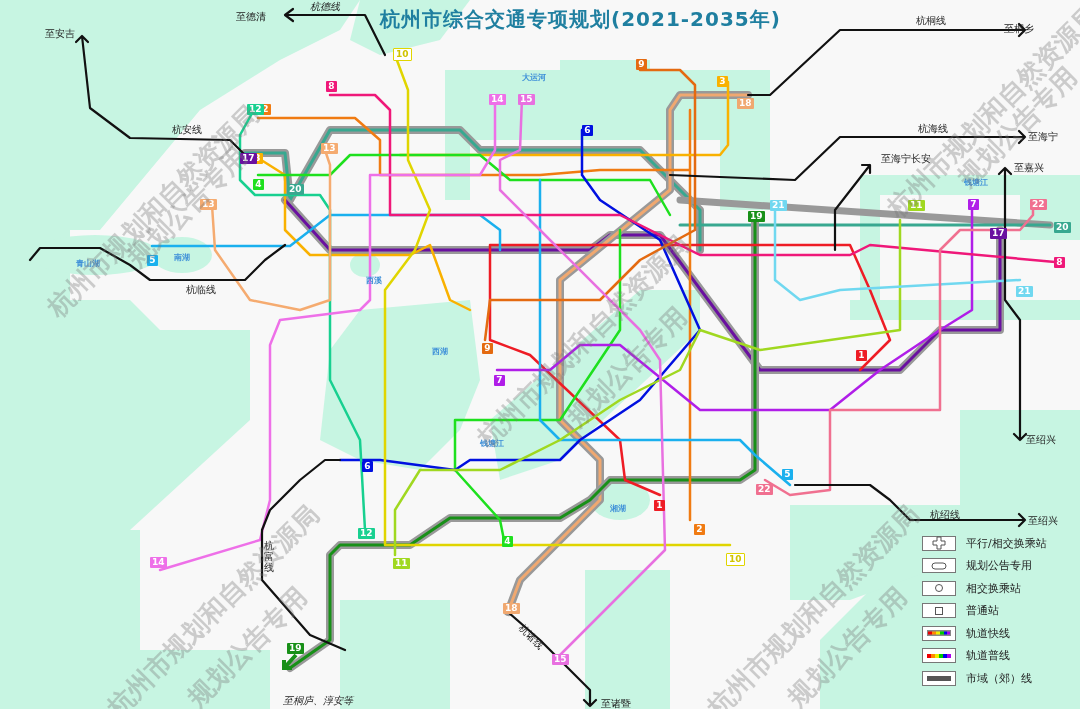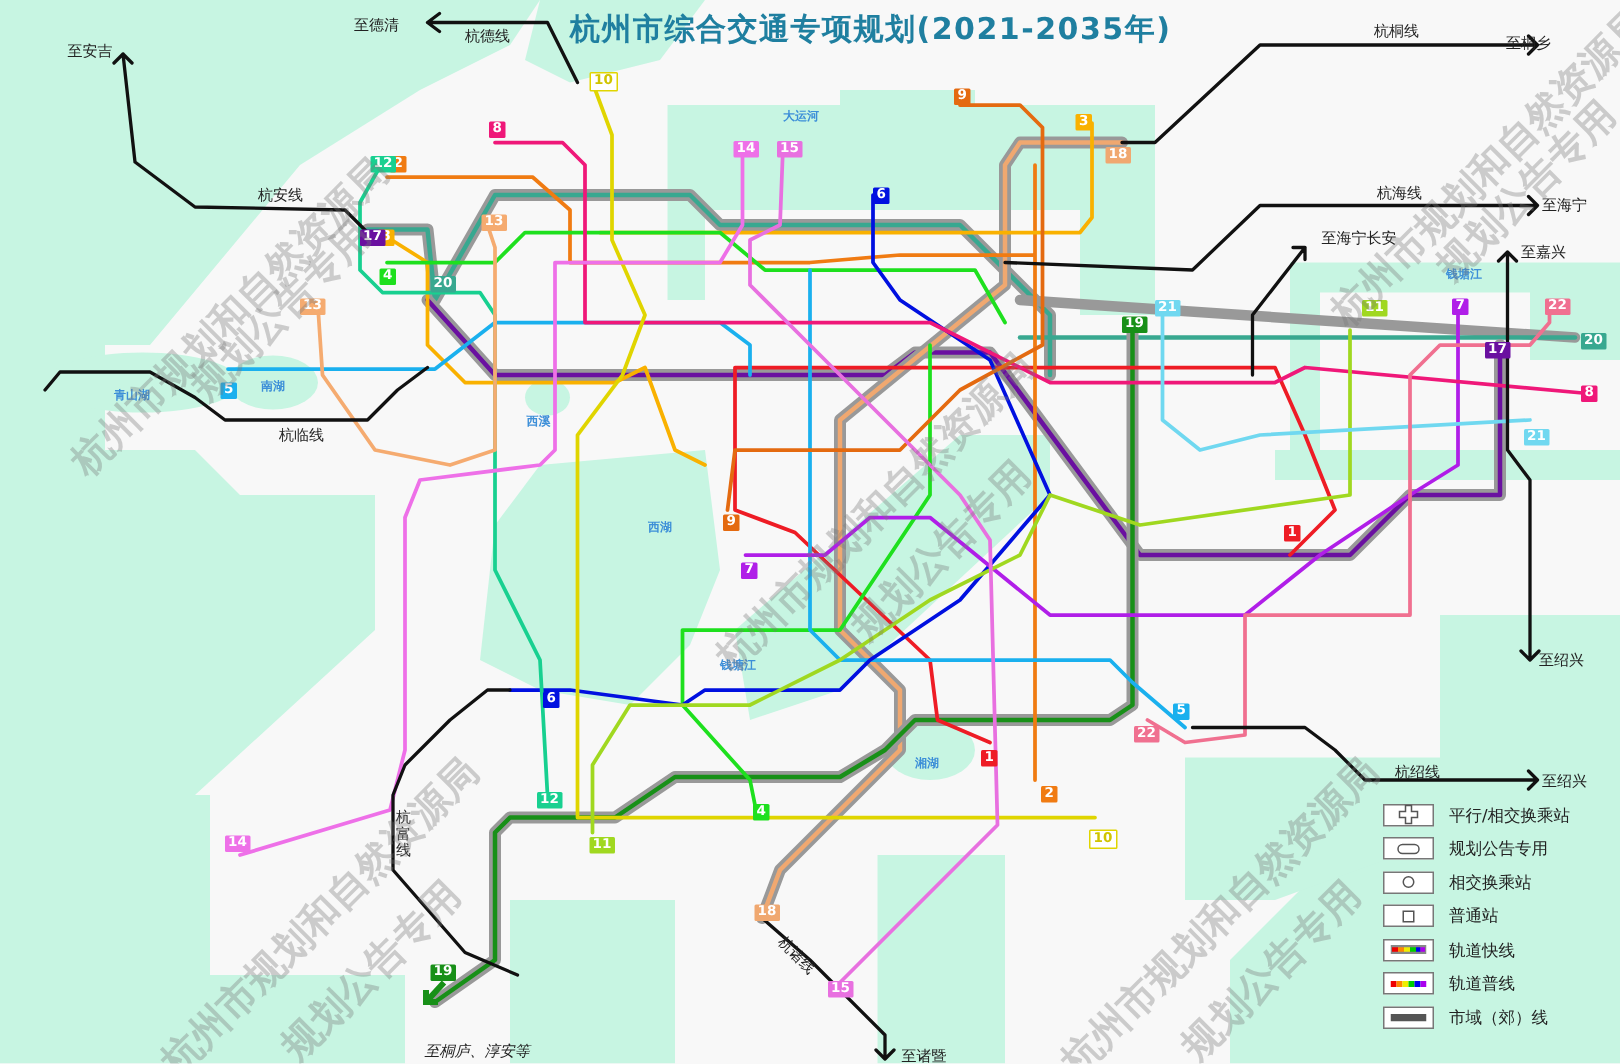--- a/index.html
+++ b/index.html
@@ -87,21 +87,21 @@
     <path d="M795,485 L870,485 L890,500 L910,520 L1025,520 M1019,514 L1025,520 L1019,526"></path>
     <path d="M340,460 L325,460 L300,480 L270,510 L262,530 L262,580 L310,635 L345,650"></path>
     <path d="M508,612 L540,640 L590,690 L590,706 M584,700 L590,706 L596,700"></path>
   </g>
 
   <path d="M296,655 L284,668 M284,660 L284,668 L292,668" stroke="#189018" stroke-width="4" fill="none"></path>
 </svg>
 
 <div class="title">杭州市综合交通专项规划(2021-2035年)</div>
 
-<div class="lbl" style="left:310px;top:17px;">杭德线</div>
+<div class="lbl" style="left:310px;top:0;font-style:italic;">杭德线</div>
 <div class="lbl" style="left:172px;top:123px;font-family:Liberation Mono, monospace;">杭安线</div>
 <div class="lbl" style="left:186px;top:283px;">杭临线</div>
 <div class="lbl" style="left:916px;top:14px;">杭桐线</div>
 <div class="lbl" style="left:918px;top:122px;">杭海线</div>
 <div class="lbl" style="left:930px;top:508px;">杭绍线</div>
 <div class="lbl" style="left:264px;top:540px;width:10px;white-space:normal;line-height:11px;">杭富线</div>
 <div class="lbl" style="left:516px;top:630px;transform:rotate(45deg);">杭诸线</div>
 
 <div class="lbl" style="left:236px;top:10px;">至德清</div>
 <div class="lbl" style="left:45px;top:27px;">至安吉</div>
@@ -111,21 +111,21 @@
 <div class="lbl" style="left:1014px;top:161px;">至嘉兴</div>
 <div class="lbl" style="left:1026px;top:433px;">至绍兴</div>
 <div class="lbl" style="left:1028px;top:514px;">至绍兴</div>
 <div class="lbl" style="left:283px;top:694px;font-style:italic;">至桐庐、淳安等</div>
 <div class="lbl" style="left:601px;top:697px;">至诸暨</div>
 
 <div class="water" style="left:522px;top:72px;">大运河</div>
 <div class="water" style="left:964px;top:177px;">钱塘江</div>
 <div class="water" style="left:76px;top:258px;">青山湖</div>
 <div class="water" style="left:174px;top:252px;">南湖</div>
-<div class="water" style="left:351px;top:275px;">西溪</div>
+<div class="water" style="left:366px;top:275px;">西溪</div>
 <div class="water" style="left:432px;top:346px;">西湖</div>
 <div class="water" style="left:480px;top:438px;">钱塘江</div>
 <div class="water" style="left:610px;top:503px;">湘湖</div>
 
 <div class="badge" style="left:856px;top:350px;background:#ee1c25;">1</div>
 <div class="badge" style="left:654px;top:500px;background:#ee1c25;">1</div>
 <div class="badge" style="left:260px;top:104px;background:#f07b12;">2</div>
 <div class="badge" style="left:694px;top:524px;background:#f07b12;">2</div>
 <div class="badge" style="left:252px;top:153px;background:#f9b100;">3</div>
 <div class="badge" style="left:717px;top:76px;background:#f9b100;">3</div>

